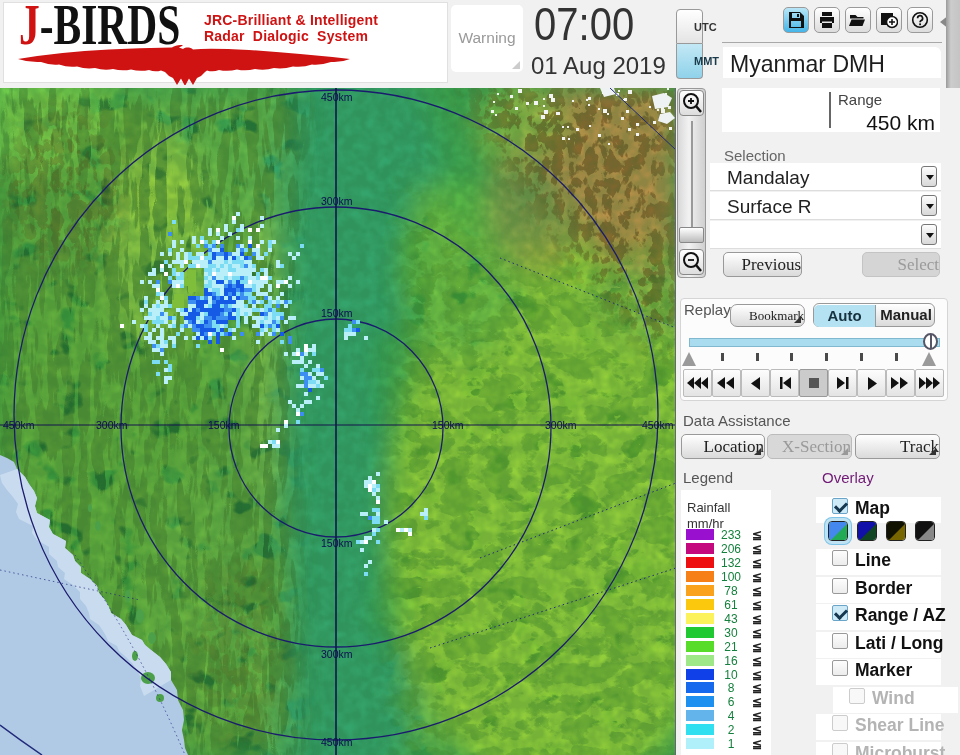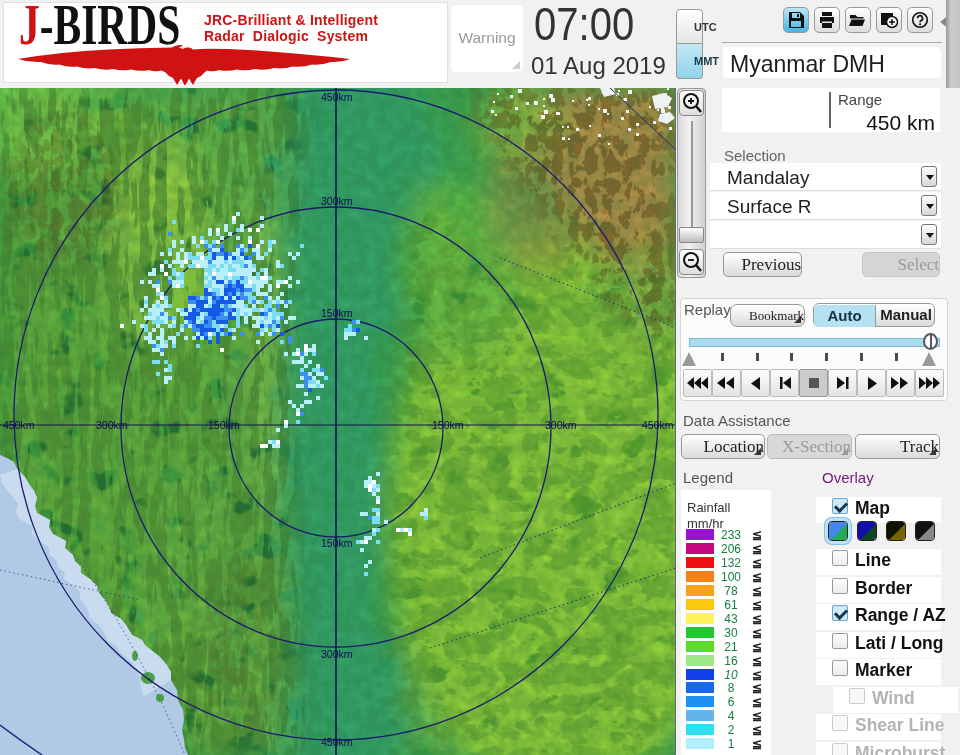--- a/index.html
+++ b/index.html
@@ -411,21 +411,21 @@
       <div class="lrow" style="top:136.64999999999998px;background:#20c832"></div>
       <div class="lval" style="left:33px;top:135.64999999999998px;">30</div>
       <div class="lle" style="left:71px;top:135.64999999999998px;">≦</div>
       <div class="lrow" style="top:150.6px;background:#58dc2a"></div>
       <div class="lval" style="left:33px;top:149.6px;">21</div>
       <div class="lle" style="left:71px;top:149.6px;">≦</div>
       <div class="lrow" style="top:164.55px;background:#9ee887"></div>
       <div class="lval" style="left:33px;top:163.55px;">16</div>
       <div class="lle" style="left:71px;top:163.55px;">≦</div>
       <div class="lrow" style="top:178.5px;background:#1040e8"></div>
-      <div class="lval" style="left:33px;top:177.5px;font-style:italic;">10</div>
+      <div class="lval" style="left:33px;top:177.5px;">10</div>
       <div class="lle" style="left:71px;top:177.5px;">≦</div>
       <div class="lrow" style="top:192.45px;background:#1668ec"></div>
       <div class="lval" style="left:33px;top:191.45px;">8</div>
       <div class="lle" style="left:71px;top:191.45px;">≦</div>
       <div class="lrow" style="top:206.39999999999998px;background:#1e90f0"></div>
       <div class="lval" style="left:33px;top:205.39999999999998px;">6</div>
       <div class="lle" style="left:71px;top:205.39999999999998px;">≦</div>
       <div class="lrow" style="top:220.35px;background:#64b4ec"></div>
       <div class="lval" style="left:33px;top:219.35px;">4</div>
       <div class="lle" style="left:71px;top:219.35px;">≦</div>

